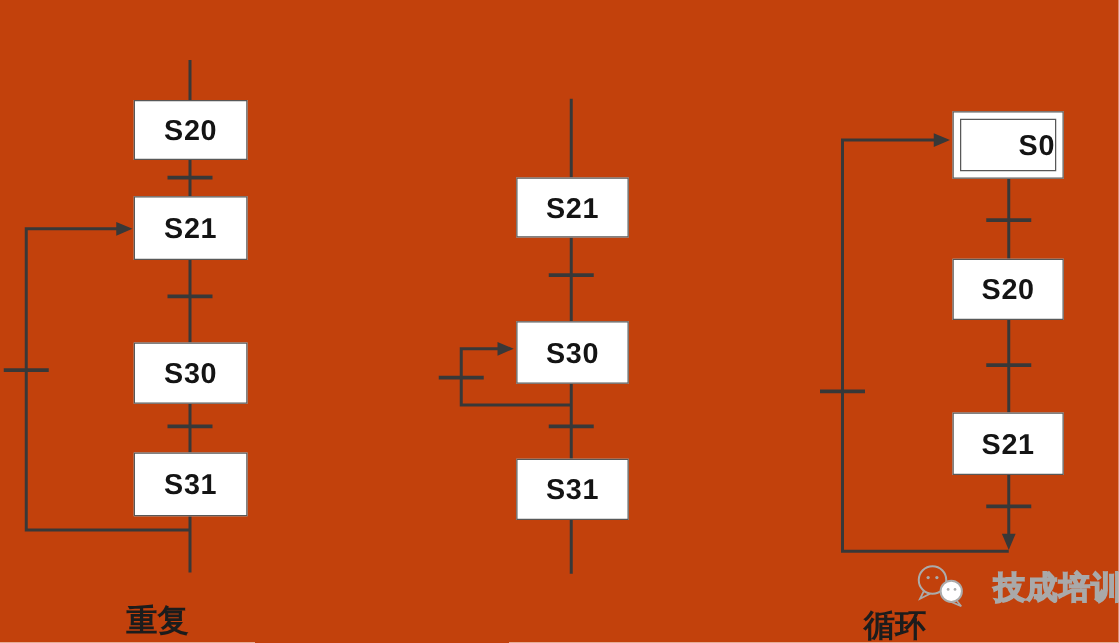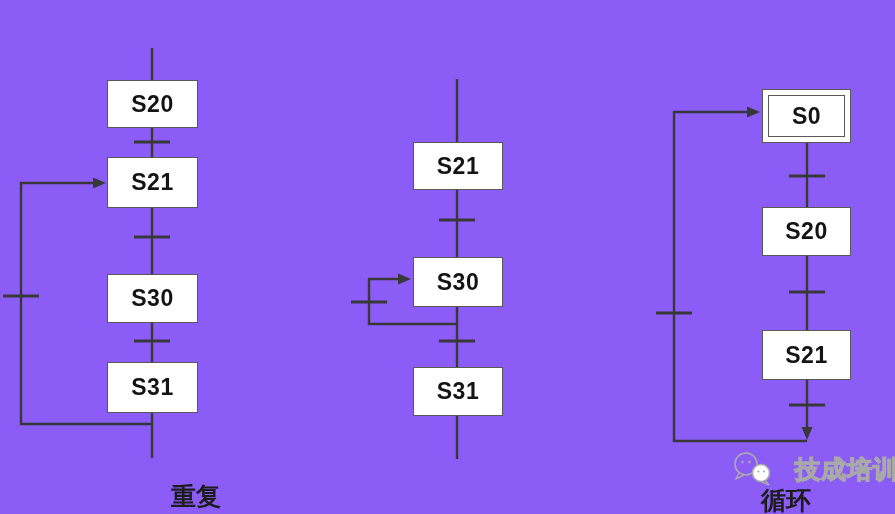--- a/index.html
+++ b/index.html
@@ -1,41 +1,41 @@
 <!DOCTYPE html>
 <html><head>
 <meta charset="utf-8">
 <style>
   html,body{margin:0;padding:0;background:#ffffff;}
   #canvas{
     position:relative;
     width:895px;height:514px;
-    background:#8b5cf6;
+    background:#c2410c;
     overflow:hidden;
     font-family:"Liberation Sans",sans-serif;
   }
   #wires{position:absolute;left:0;top:0;width:895px;height:514px;}
   .state-box{
     position:absolute;
     background:#ffffff;
     border:1.6px solid #585858;
     display:flex;align-items:center;justify-content:center;
     box-sizing:border-box;
     font-family:"Liberation Sans","DejaVu Sans",sans-serif;
     font-size:23px;font-weight:600;color:#141414;
     letter-spacing:0.5px;
   }
   .state-box .inner{
     position:absolute;left:5px;top:5px;right:5px;bottom:5px;
     border:1.6px solid #585858;
-    display:flex;align-items:center;justify-content:center;
+    display:flex;align-items:center;justify-content:flex-end;
   }
   .diagram-label{
     position:absolute;
-    width:120px;text-align:right;
+    width:120px;text-align:left;
     font-family:"DejaVu Sans",sans-serif;
     font-size:25px;font-weight:bold;color:#1c1c1c;
   }
   .watermark{
     position:absolute;left:729px;top:449px;
     display:flex;align-items:center;gap:18px;
   }
   .watermark-text{
     font-family:"DejaVu Sans",sans-serif;
     font-size:25px;font-weight:bold;

